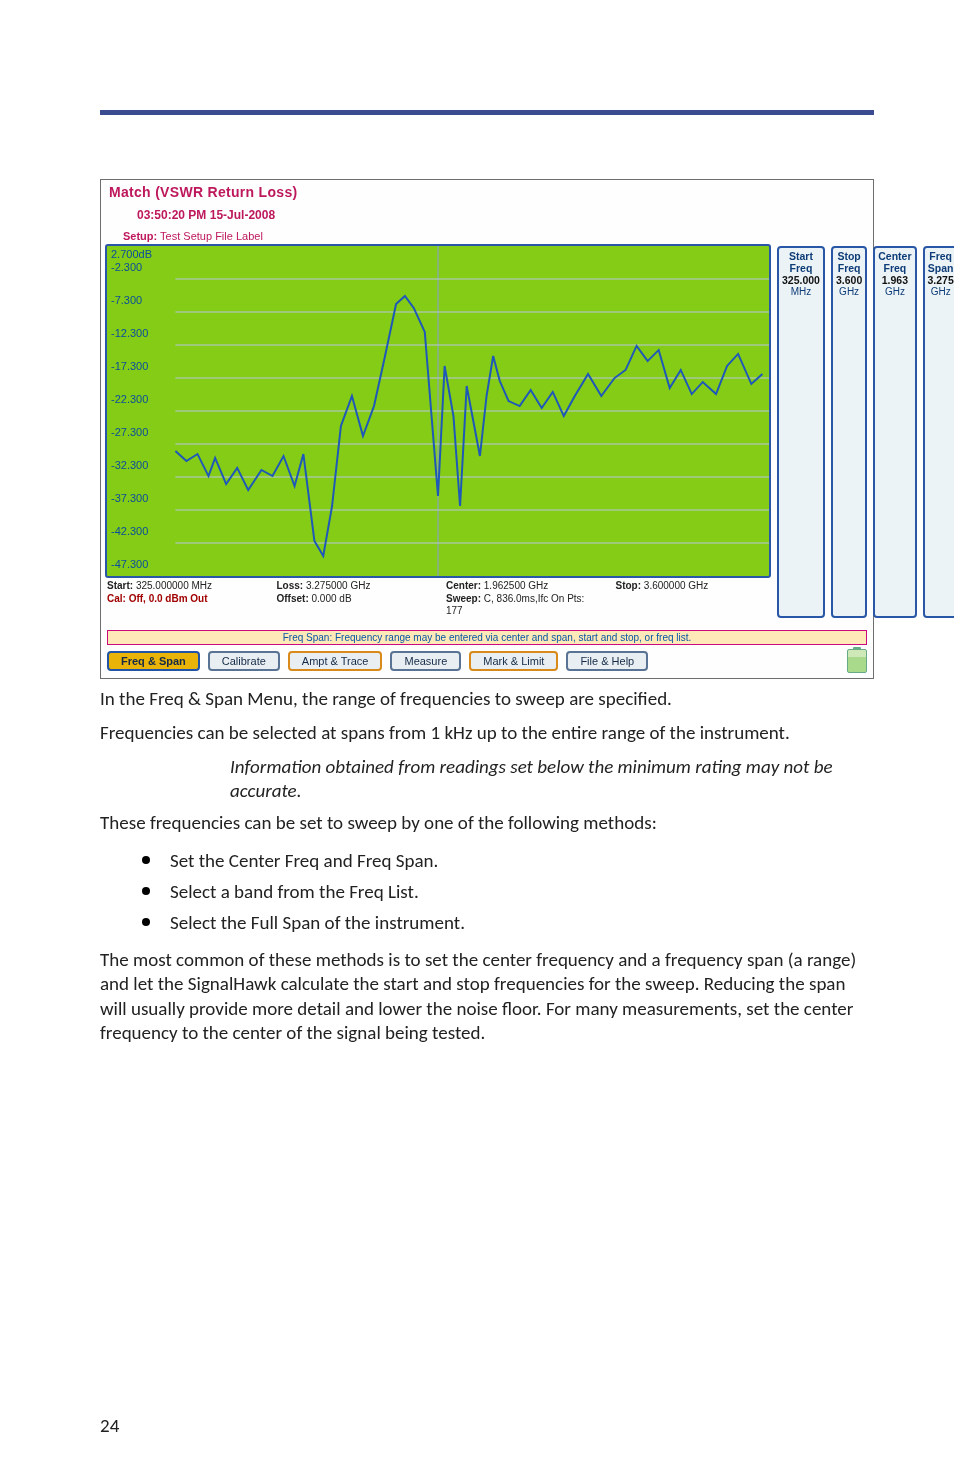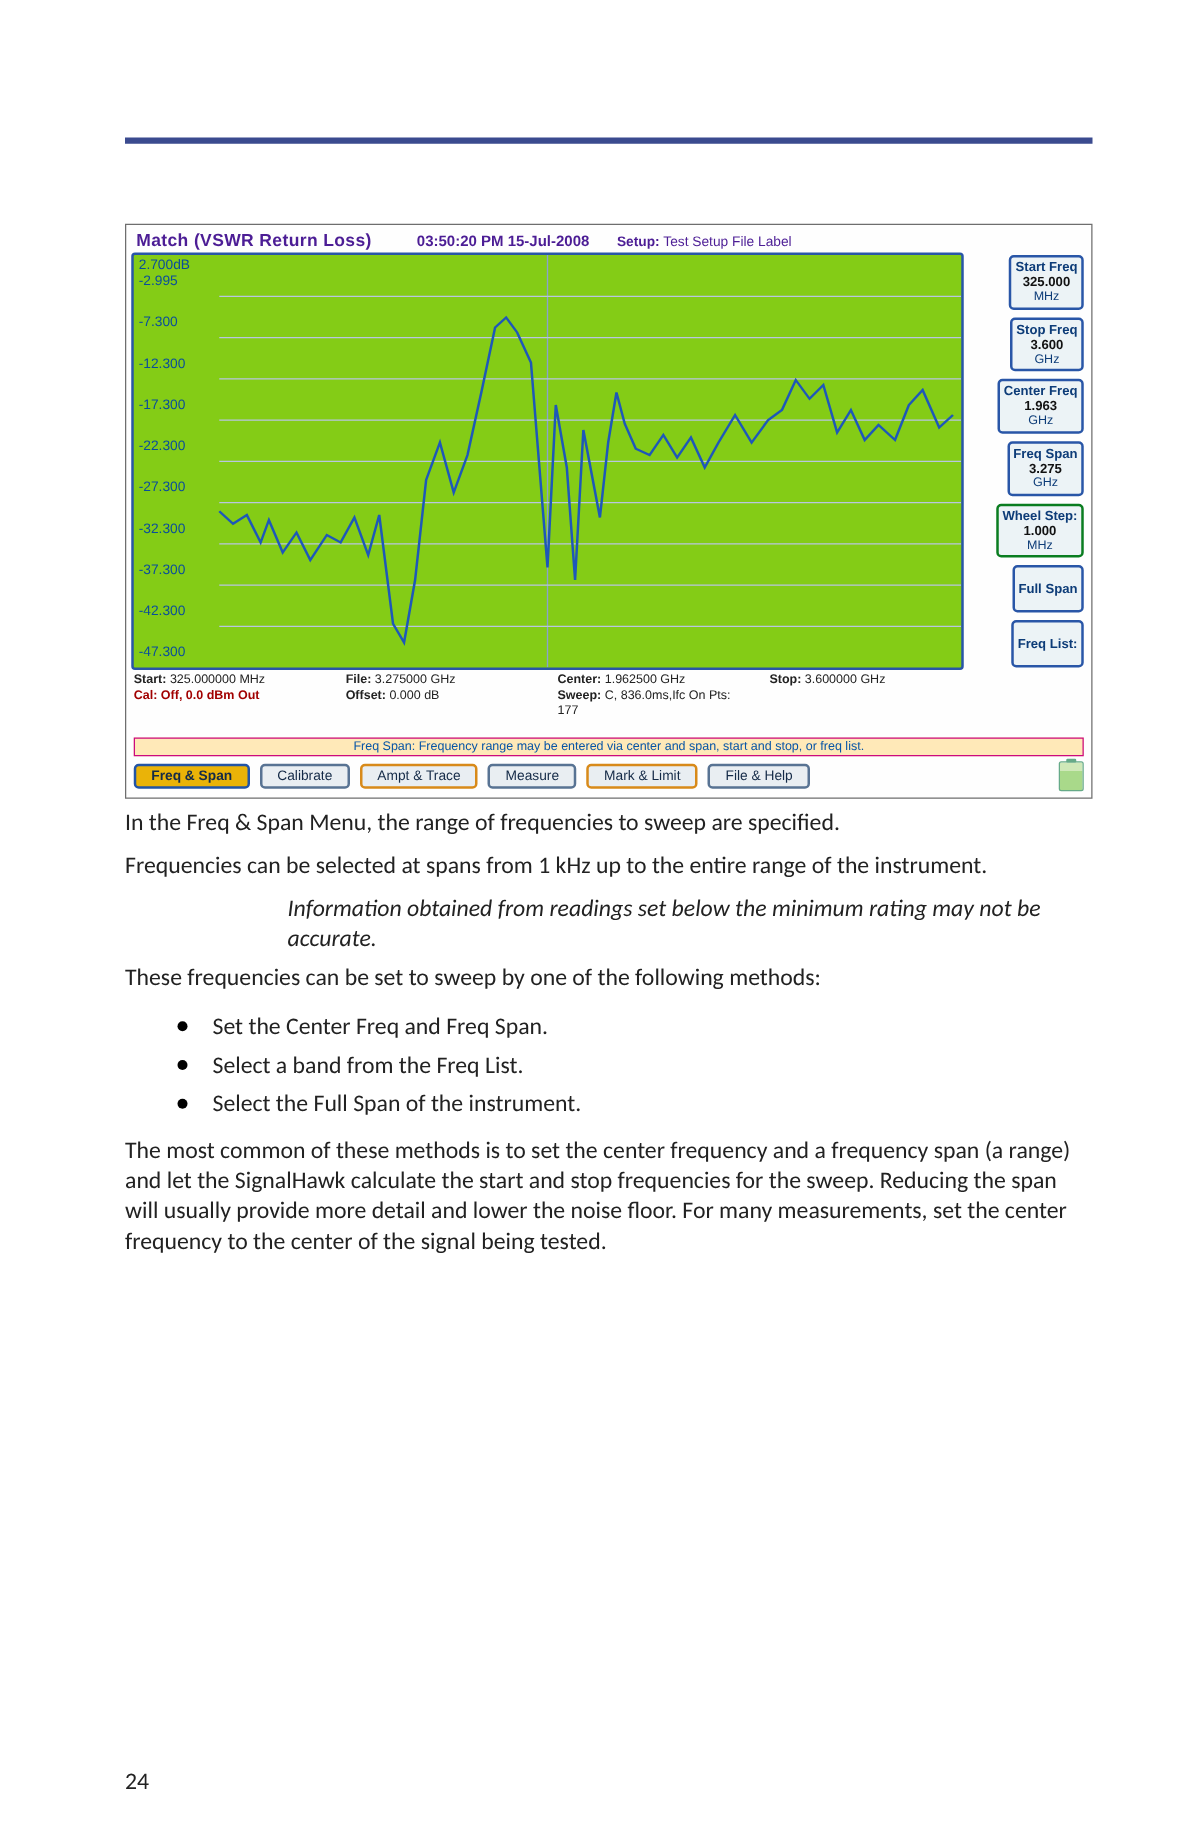--- a/index.html
+++ b/index.html
@@ -23,25 +23,26 @@
   
   .shot {
     border: 1px solid #6e6e6e;
     background: #fefefe;
     font-family: Tahoma, sans-serif;
     font-size: 11px;
     color: #2b2b2b;
   }
   .shot .titlebar {
     display: flex;
-    align-items: flex-end;
+    align-items: flex-start;
     gap: 8px;
     padding: 4px 8px 2px 8px;
     font-size: 14px;
-    color: #4c1d95;
+    color: #be185d;
+    flex-direction: column;
   }
   .shot .titlebar .mode { font-weight: 600; letter-spacing: 0.3px; }
   .shot .titlebar .clock { margin-left: 28px; font-size:12px; font-weight:600;}
   .shot .titlebar .setup { margin-left: 14px; font-size:11px; }
   .shot .titlebar .setup b { font-weight:600;}
   .shot .body {
     display: flex;
     gap: 6px;
     padding: 0 6px 4px 4px;
   }
@@ -70,24 +71,23 @@
     padding: 2px 2px 0 2px;
     gap: 16px;
   }
   .shot .belowplot > div { flex:1; line-height:1.25;}
   .shot .belowplot b { font-weight:600;}
   .shot .calline { color:#a10000; font-weight:600; font-size:10px;}
 
   .shot .sidekeys {
     width: 90px;
     display: flex;
-    flex-direction: column;
+    flex-direction: row;
     gap: 6px;
     padding-top: 2px;
-    align-items: flex-end;
   }
   .softkey {
     border: 2px solid #2956a7;
     border-radius: 4px;
     background: #ecf3f6;
     padding: 2px 3px;
     text-align: center;
     font-size: 10.5px;
     line-height: 1.15;
   }
@@ -213,40 +213,40 @@
               <line x1="62" y1="198" x2="600" y2="198"></line>
               <line x1="62" y1="231" x2="600" y2="231"></line>
               <line x1="62" y1="264" x2="600" y2="264"></line>
               <line x1="62" y1="297" x2="600" y2="297"></line>
             </g>
 
             <polyline fill="none" stroke="#1e58b9" stroke-width="1.8" points="62,205 72,215 82,208 92,230 98,212 108,238 118,222 128,244 140,224 150,230 160,210 170,240 178,208 188,295 196,310 204,260 212,180 222,150 232,190 242,160 252,110 262,58 270,50 278,62 288,86 300,250 306,120 314,170 320,260 326,140 332,175 338,210 344,150 350,110 356,135 364,155 374,160 384,144 394,162 404,146 414,170 424,150 436,128 448,150 460,132 470,124 480,100 490,115 500,104 510,142 520,124 530,148 540,136 552,148 562,120 572,108 584,138 594,128"></polyline>
           </svg>
 
           <span class="ytick" style="top:2px">2.700dB</span>
-          <span class="ytick" style="top:15px">-2.995</span>
+          <span class="ytick" style="top:15px">-2.300</span>
           <span class="ytick" style="top:48px">-7.300</span>
           <span class="ytick" style="top:81px">-12.300</span>
           <span class="ytick" style="top:114px">-17.300</span>
           <span class="ytick" style="top:147px">-22.300</span>
           <span class="ytick" style="top:180px">-27.300</span>
           <span class="ytick" style="top:213px">-32.300</span>
           <span class="ytick" style="top:246px">-37.300</span>
           <span class="ytick" style="top:279px">-42.300</span>
           <span class="ytick" style="top:312px">-47.300</span>
         </div>
 
         <div class="belowplot">
           <div>
             <b>Start:</b>
             <span>325.000000 MHz</span><br>
             <span class="calline">Cal: Off, 0.0 dBm Out</span>
           </div>
           <div>
-            <b>File:</b>
+            <b>Loss:</b>
             <span>3.275000 GHz</span><br>
             <b>Offset:</b>
             <span>0.000 dB</span>
           </div>
           <div>
             <b>Center:</b>
             <span>1.962500 GHz</span><br>
             <b>Sweep:</b>
             <span>C, 836.0ms,Ifc On  Pts: 177</span>
           </div>

